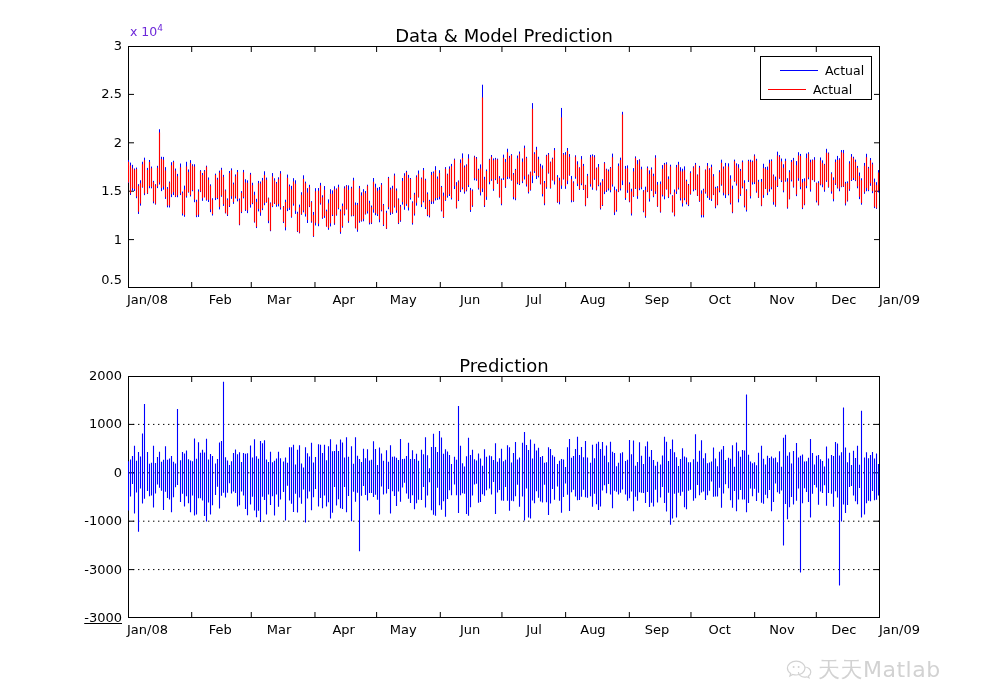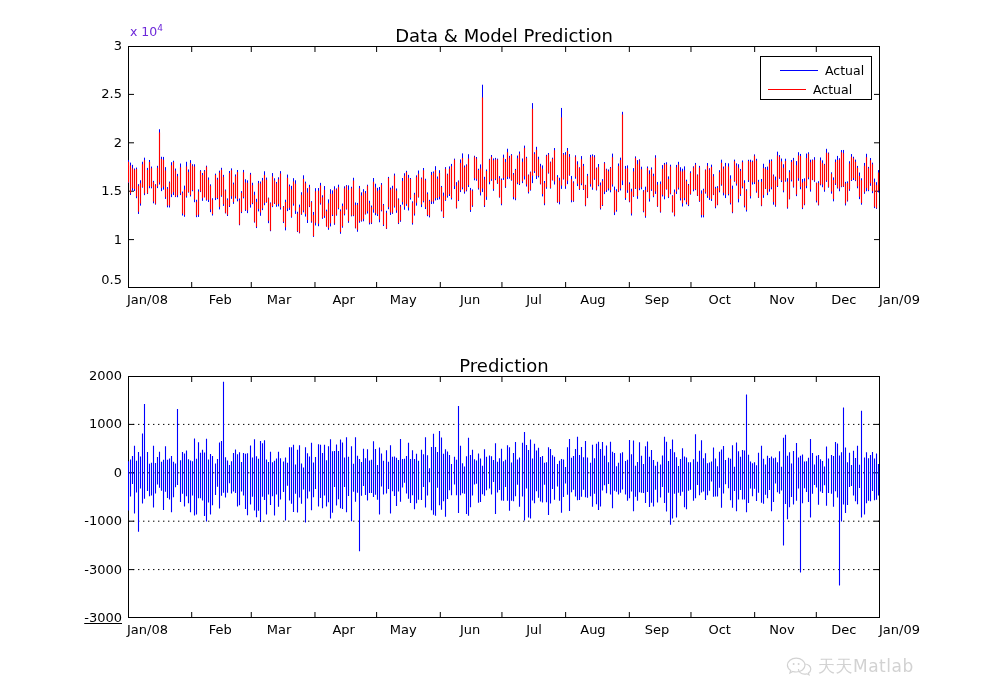--- a/index.html
+++ b/index.html
@@ -96,21 +96,21 @@
 
   .watermark {
     position: absolute;
     display: flex;
     align-items: center;
     gap: 6px;
     color: #d2d2d2;
     user-select: none;
   }
   .watermark-text {
-    font-size: 17px;
+    font-size: 22px;
     white-space: nowrap;
     letter-spacing: 0.5px;
   }
 </style>
 </head>
 <body>
 
 <div class="figure">
 
   <div class="axes" id="top-axes" style="left: 128px; top: 46px; width: 752px; height: 242px;">

